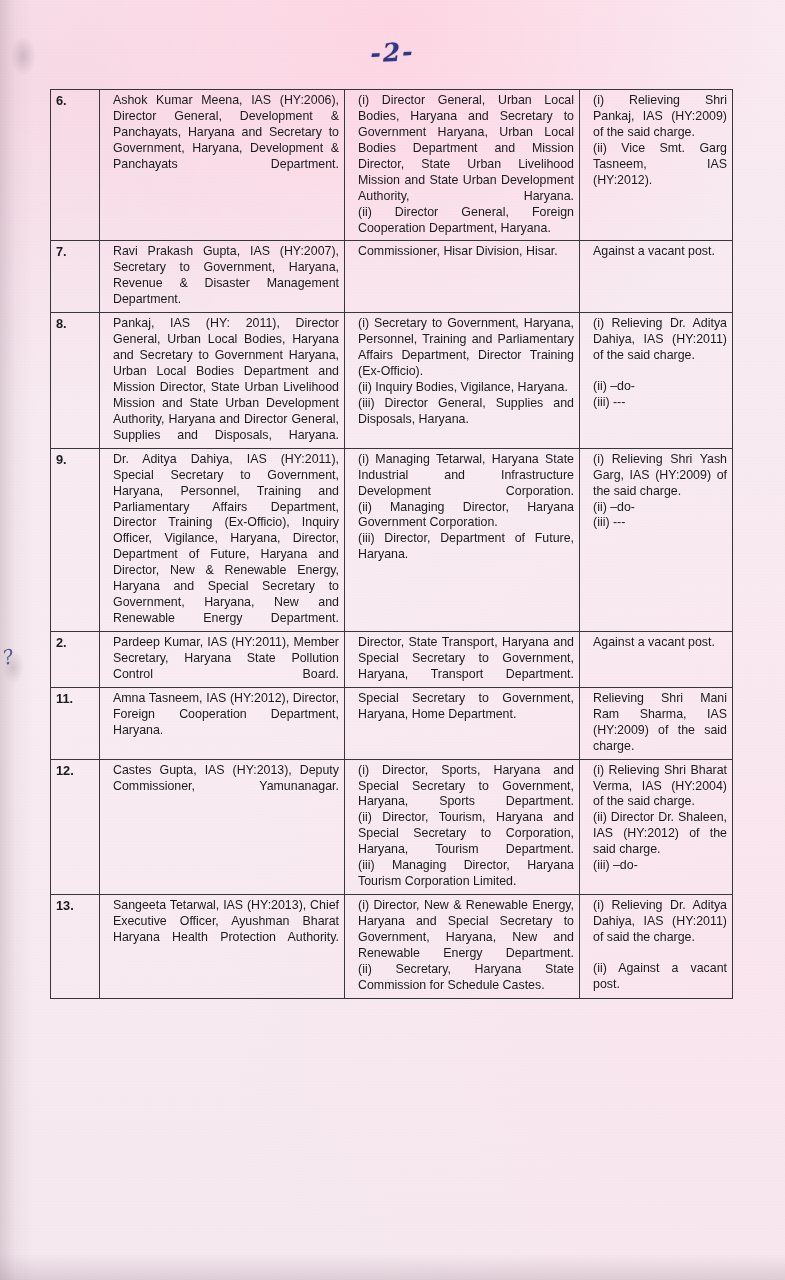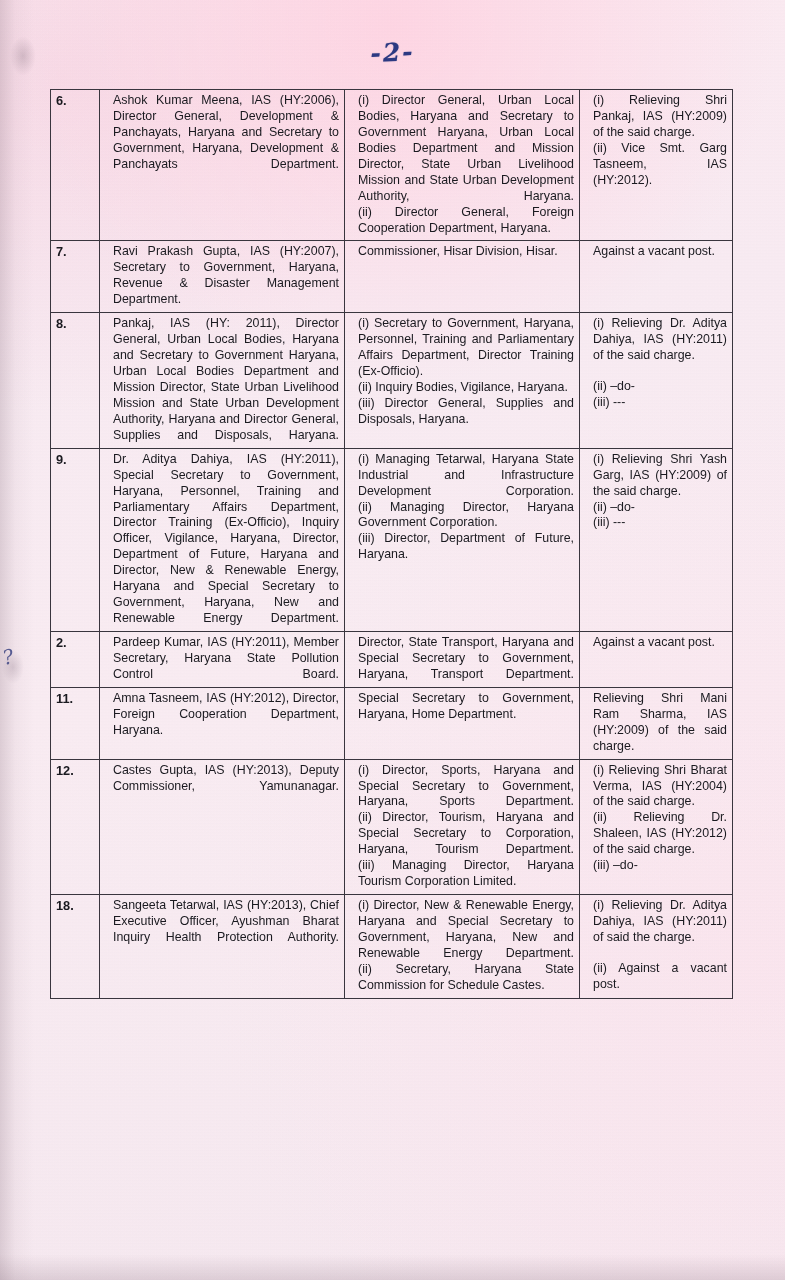--- a/index.html
+++ b/index.html
@@ -251,28 +251,28 @@
             <td class="cell">
               <p class="jlast">Castes Gupta, IAS (HY:2013), Deputy Commissioner, Yamunanagar.</p>
             </td>
             <td class="cell">
               <p class="jlast">(i) Director, Sports, Haryana and Special Secretary to Government, Haryana, Sports Department.</p>
               <p class="jlast">(ii) Director, Tourism, Haryana and Special Secretary to Corporation, Haryana, Tourism Department.</p>
               <p>(iii) Managing Director, Haryana Tourism Corporation Limited.</p>
             </td>
             <td class="cell">
               <p>(i) Relieving Shri Bharat Verma, IAS (HY:2004) of the said charge.</p>
-              <p>(ii) Relieving Dr. Shaleen, IAS (HY:2012) of the said charge.</p>
+              <p>(ii) Director Dr. Shaleen, IAS (HY:2012) of the said charge.</p>
               <p>(iii) –do-</p>
             </td>
           </tr>
           <tr>
-            <td class="sr">18.</td>
-            <td class="cell">
-              <p class="jlast">Sangeeta Tetarwal, IAS (HY:2013), Chief Executive Officer, Ayushman Bharat Inquiry Health Protection Authority.</p>
+            <td class="sr">13.</td>
+            <td class="cell">
+              <p class="jlast">Sangeeta Tetarwal, IAS (HY:2013), Chief Executive Officer, Ayushman Bharat Haryana Health Protection Authority.</p>
             </td>
             <td class="cell">
               <p class="jlast">(i) Director, New &amp; Renewable Energy, Haryana and Special Secretary to Government, Haryana, New and Renewable Energy Department.</p>
               <p>(ii) Secretary, Haryana State Commission for Schedule Castes.</p>
             </td>
             <td class="cell">
               <p>(i) Relieving Dr. Aditya Dahiya, IAS (HY:2011) of said the charge.</p>
               <span class="blank-gap"></span>
               <p>(ii) Against a vacant post.</p>
             </td>

